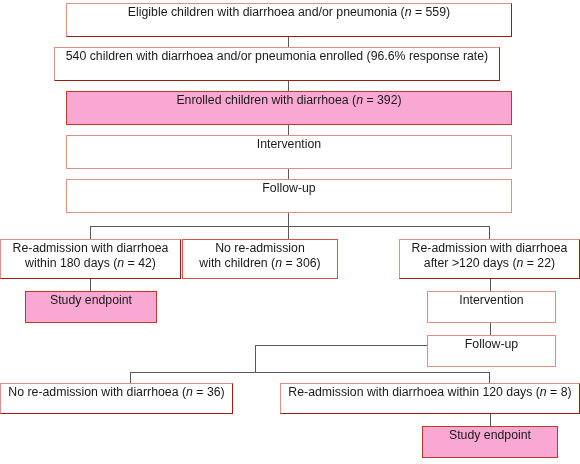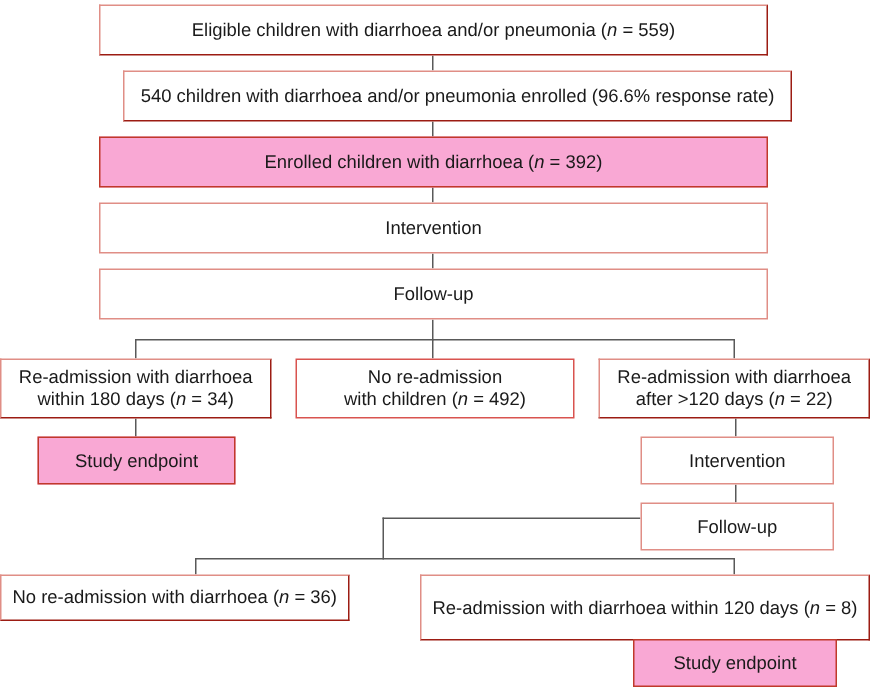--- a/index.html
+++ b/index.html
@@ -14,21 +14,20 @@
     position: relative;
     width: 580px;
     height: 464px;
     background: #ffffff;
     overflow: hidden;
   }
   .box {
     position: absolute;
     box-sizing: border-box;
     display: flex;
-    align-items: center;
     justify-content: center;
     text-align: center;
     font-size: 12.3px;
     line-height: 15px;
     color: #1a1a1a;
     background: #ffffff;
     border: 1px solid #e08e86;
     padding: 1px 4px;
     z-index: 3;
   }
@@ -92,42 +91,42 @@
   <div class="hline thick" style="left:130px; top:372px; width:360px;"></div>
   <div class="vline thick" style="left:130px; top:372px; height:11px;"></div>
   <div class="vline thick" style="left:489px; top:372px; height:11px;"></div>
 
   <div class="vline" style="left:490px; top:414px; height:12px;"></div>
 
   <div class="box dark-edge" style="left:66px; top:3px; width:446px; height:34px;">
     <span class="txt"><span>Eligible children with diarrhoea and/or pneumonia (</span><span class="ital">n</span><span> = 559)</span></span>
   </div>
 
-  <div class="box dark-edge" style="left:82px; top:47px; width:446px; height:34px;">
+  <div class="box dark-edge" style="left:54px; top:47px; width:446px; height:34px;">
     <span class="txt">540 children with diarrhoea and/or pneumonia enrolled (96.6% response rate)</span>
   </div>
 
   <div class="box filled" style="left:66px; top:91px; width:446px; height:34px;">
     <span class="txt"><span>Enrolled children with diarrhoea (</span><span class="ital">n</span><span> = 392)</span></span>
   </div>
 
   <div class="box" style="left:66px; top:135px; width:446px; height:34px;">
     <span class="txt">Intervention</span>
   </div>
 
   <div class="box" style="left:66px; top:179px; width:446px; height:34px;">
     <span class="txt">Follow-up</span>
   </div>
 
   <div class="box dark-edge" style="left:0px; top:239px; width:181px; height:40px;">
-    <span class="txt"><span>Re-admission with diarrhoea</span><br><span>within 180 days (</span><span class="ital">n</span><span> = 34)</span></span>
+    <span class="txt"><span>Re-admission with diarrhoea</span><br><span>within 180 days (</span><span class="ital">n</span><span> = 42)</span></span>
   </div>
 
-  <div class="box red-edge" style="left:197px; top:239px; width:186px; height:40px;">
-    <span class="txt"><span>No re-admission</span><br><span>with children (</span><span class="ital">n</span><span> = 492)</span></span>
+  <div class="box red-edge" style="left:182px; top:239px; width:156px; height:40px;">
+    <span class="txt"><span>No re-admission</span><br><span>with children (</span><span class="ital">n</span><span> = 306)</span></span>
   </div>
 
   <div class="box dark-edge" style="left:399px; top:239px; width:181px; height:40px;">
     <span class="txt"><span>Re-admission with diarrhoea</span><br><span>after &gt;120 days (</span><span class="ital">n</span><span> = 22)</span></span>
   </div>
 
   <div class="box filled" style="left:25px; top:291px; width:132px; height:32px;">
     <span class="txt">Study endpoint</span>
   </div>
 
@@ -136,21 +135,21 @@
   </div>
 
   <div class="box" style="left:427px; top:335px; width:129px; height:32px;">
     <span class="txt">Follow-up</span>
   </div>
 
   <div class="box dark-edge" style="left:0px; top:383px; width:233px; height:31px;">
     <span class="txt"><span>No re-admission with diarrhoea (</span><span class="ital">n</span><span> = 36)</span></span>
   </div>
 
-  <div class="box dark-edge" style="left:280px; top:383px; width:300px; height:44px;">
+  <div class="box dark-edge" style="left:280px; top:383px; width:300px; height:31px;">
     <span class="txt"><span>Re-admission with diarrhoea within 120 days (</span><span class="ital">n</span><span> = 8)</span></span>
   </div>
 
   <div class="box filled" style="left:422px; top:426px; width:136px; height:32px;">
     <span class="txt">Study endpoint</span>
   </div>
 
 </div>
 
 </body></html>

